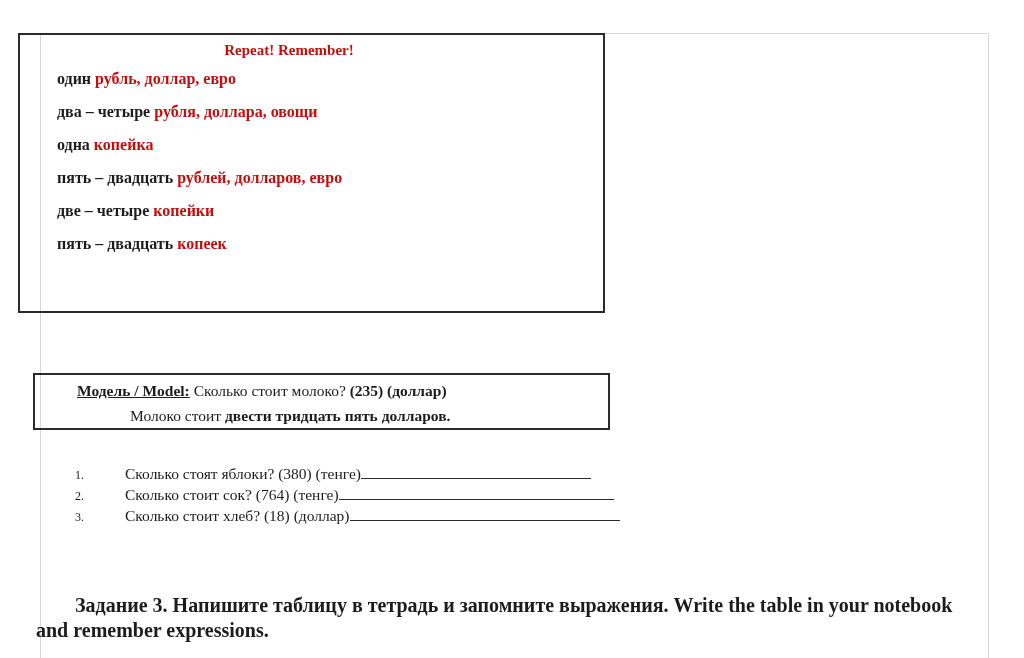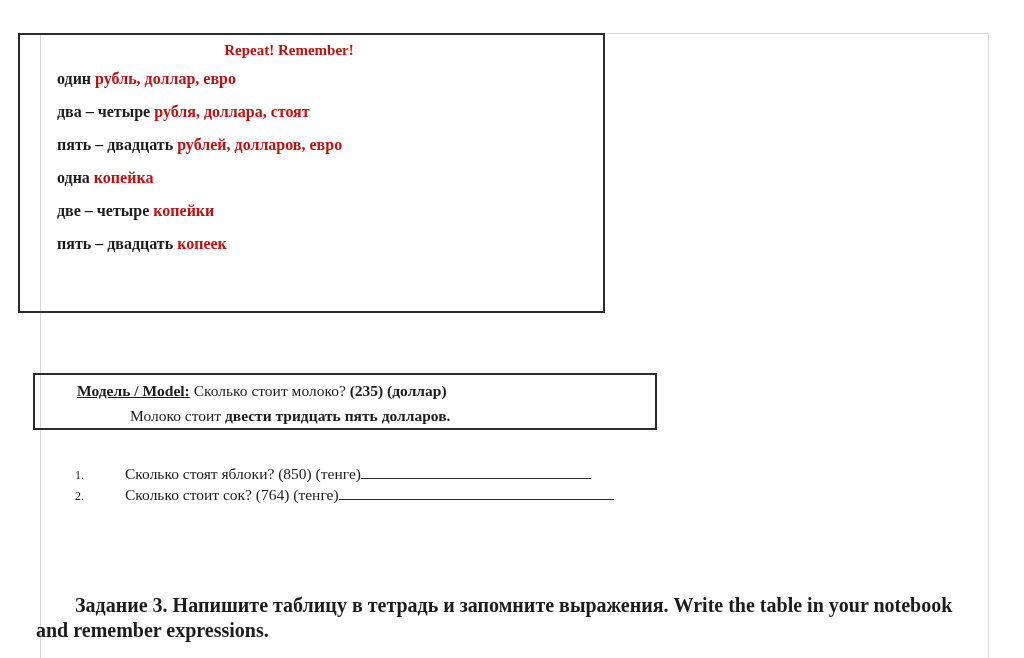--- a/index.html
+++ b/index.html
@@ -39,21 +39,21 @@
     font-size: 16px;
     line-height: 33px;
     white-space: nowrap;
   }
   .red-part { color: var(--accent_red, #c40e0e); }
 
   
   .model-box {
     position: absolute;
     left: 33px; top: 373px;
-    width: 624px; height: 57px;
+    width: 577px; height: 57px;
     border: 2px solid #2b2b2b;
     background: transparent;
     padding-top: 3px;
     font-size: 15.5px;
   }
   .m-line1 { padding-left: 42px; line-height: 25px; white-space: nowrap; }
   .m-line2 { padding-left: 95px; line-height: 25px; white-space: nowrap; }
   .m-label { font-weight: bold; text-decoration: underline; }
   .bold { font-weight: bold; }
 
@@ -99,35 +99,36 @@
 <body>
 
 <div class="vline left"></div>
 <div class="vline right"></div>
 <div class="hline top"></div>
 
 <div class="repeat-box">
   <div class="rb-title">Repeat! Remember!</div>
   <div class="rb-lines">
     <div class="rb-line"><span>один </span><span class="red-part">рубль, доллар, евро</span></div>
-    <div class="rb-line"><span>два – четыре </span><span class="red-part">рубля, доллара, стоят</span></div>
+    <div class="rb-line"><span>два – четыре </span><span class="red-part">рубля, доллара, овощи</span></div>
+    <div class="rb-line"><span>одна </span><span class="red-part">копейка</span></div>
     <div class="rb-line"><span>пять – двадцать </span><span class="red-part">рублей, долларов, евро</span></div>
-    <div class="rb-line"><span>одна </span><span class="red-part">копейка</span></div>
     <div class="rb-line"><span>две – четыре </span><span class="red-part">копейки</span></div>
     <div class="rb-line"><span>пять – двадцать </span><span class="red-part">копеек</span></div>
   </div>
 </div>
 
 <div class="model-box">
   <div class="m-line1">
     <span class="m-label">Модель / Model:</span><span> Сколько стоит молоко? </span><span class="bold">(235) (доллар)</span>
   </div>
   <div class="m-line2">
     <span>Молоко стоит </span><span class="bold">двести тридцать пять долларов.</span>
   </div>
 </div>
 
 <ol class="ex-list">
-  <li class="ex-row"><span class="ex-num">1.</span><span>Сколько стоят яблоки? (850) (тенге)</span><span class="blank"></span></li>
+  <li class="ex-row"><span class="ex-num">1.</span><span>Сколько стоят яблоки? (380) (тенге)</span><span class="blank"></span></li>
   <li class="ex-row"><span class="ex-num">2.</span><span>Сколько стоит сок? (764) (тенге)</span><span class="blank"></span></li>
+  <li class="ex-row"><span class="ex-num">3.</span><span>Сколько стоит хлеб? (18) (доллар)</span><span class="blank"></span></li>
 </ol>
 
 <p class="task-note">Задание 3. Напишите таблицу в тетрадь и запомните выражения. Write the table in your notebook and remember expressions.</p>
 
 </body></html>

